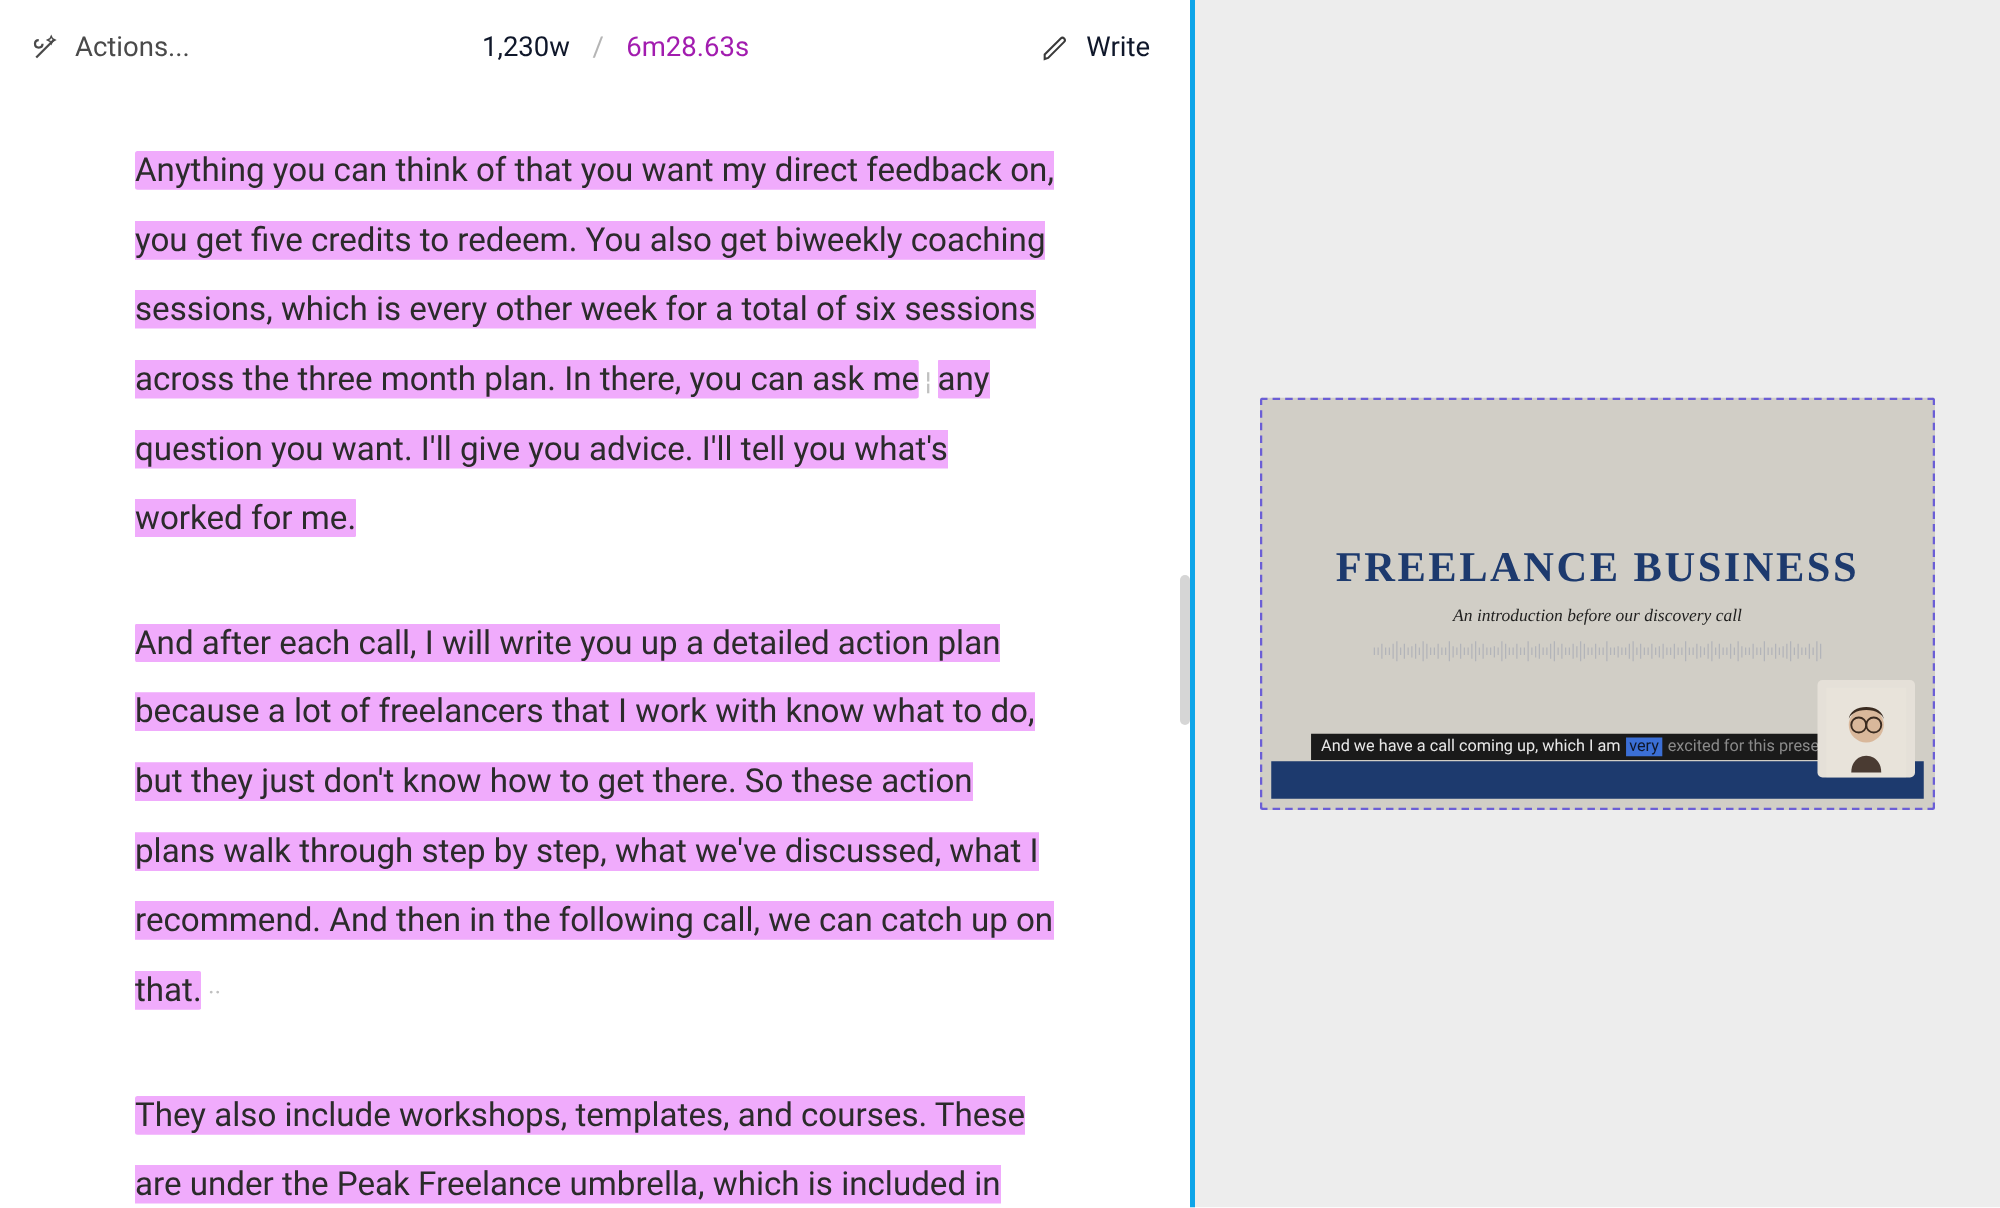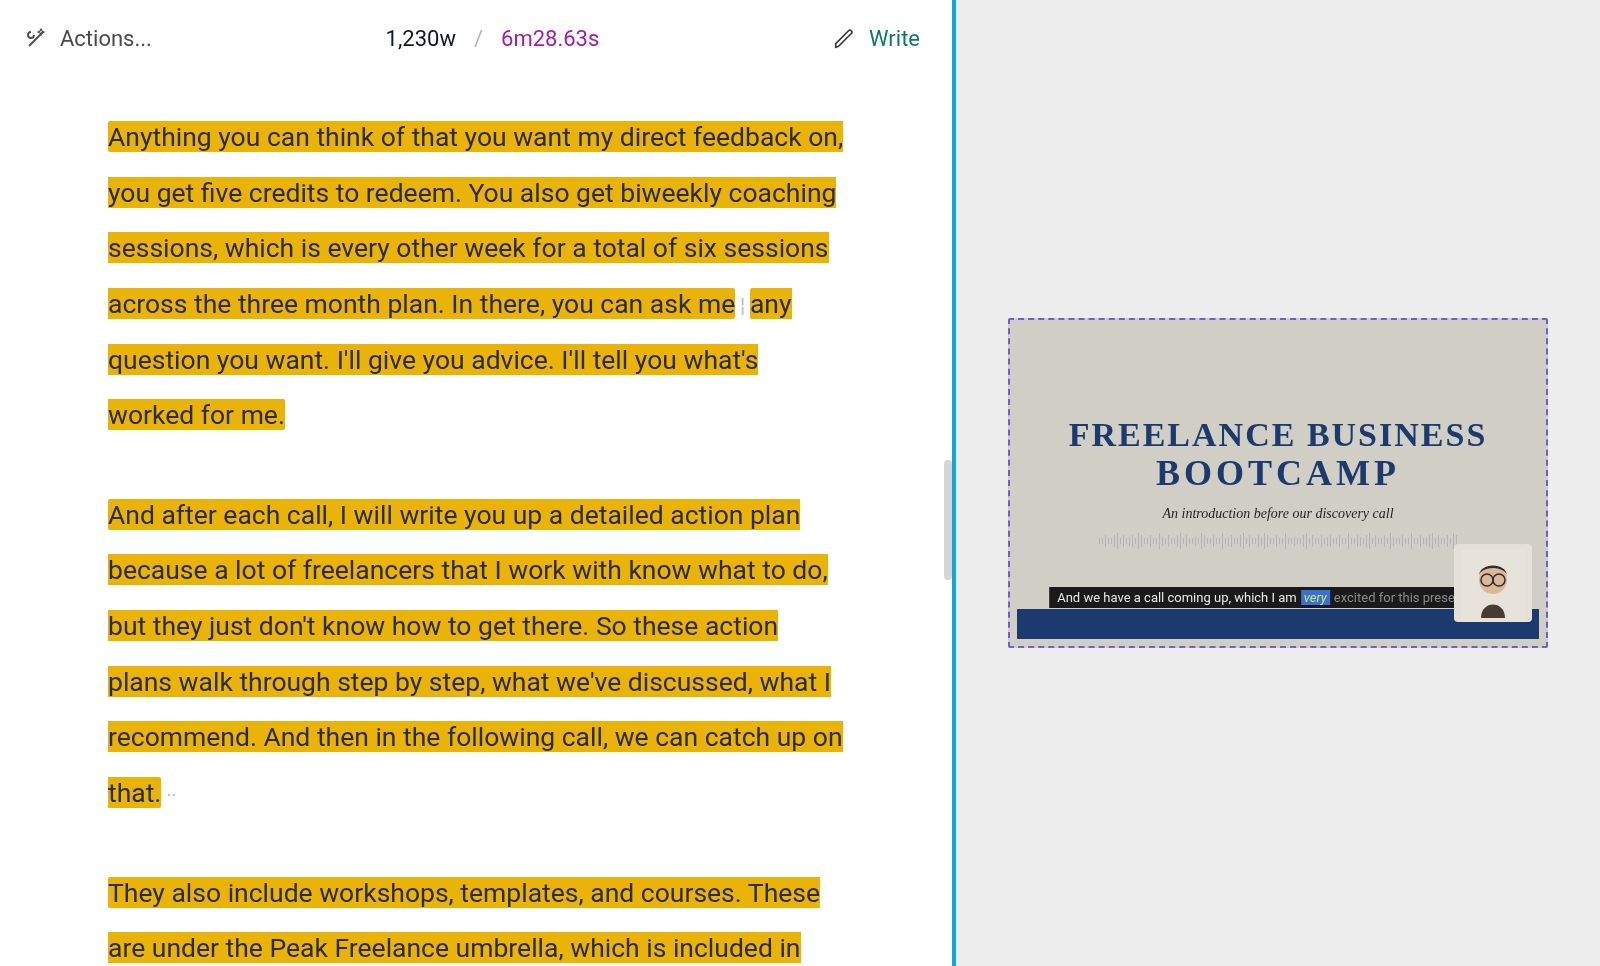--- a/index.html
+++ b/index.html
@@ -63,21 +63,21 @@
       color: #b5b5b5;
       margin: 0 18px;
     }
     .time-count {
       color: #a21caf;
     }
     .toolbar-right {
       display: flex;
       align-items: center;
       gap: 14px;
-      color: #0f766e;
+      color: #0f172a;
       font-size: 22px;
     }
     .write-icon {
       width: 22px;
       height: 22px;
     }
     .write-icon svg {
       width: 22px;
       height: 22px;
       stroke: #3a3a3a;
@@ -90,21 +90,21 @@
       padding: 40px 108px 0 108px;
     }
     .transcript-paragraph {
       font-size: 26.5px;
       line-height: 2.1;
       color: #2b2b2b;
       margin-bottom: 44px;
       font-weight: 400;
     }
     .transcript-paragraph .hl {
-      background: #eab308;
+      background: #f0abfc;
       border-radius: 2px;
     }
     .transcript-paragraph .gap {
       color: #c0c0c0;
       font-size: 20px;
       vertical-align: middle;
     }
     .scroll-indicator {
       position: absolute;
       right: 0;
@@ -195,22 +195,21 @@
       font-size: 13px;
       padding: 3px 8px;
       white-space: nowrap;
       display: flex;
       gap: 4px;
       align-items: center;
     }
     .caption-highlight {
       background: #3b6fd6;
       padding: 0 3px;
-      color: #bef264;
-      font-style: italic;
+      color: #0f172a;
     }
     .caption-muted {
       color: #8a8a8a;
     }
     .bottom-strip {
       position: absolute;
       bottom: 7px;
       left: 7px;
       right: 7px;
       height: 30px;
@@ -271,21 +270,20 @@
     </div>
 
   <div class="scroll-indicator"></div>
 </div>
 
 <div class="right-pane">
   <div class="video-frame">
     <div class="video-content">
       <div class="video-title">
         <div class="video-title-line1">FREELANCE BUSINESS</div>
-        <div class="video-title-line2">BOOTCAMP</div>
       </div>
       <div class="video-subtitle">An introduction before our discovery call</div>
       <div class="waveform" id="waveform">
           <span></span>
           <span></span>
           <span></span>
           <span></span>
           <span></span>
           <span></span>
           <span></span>

